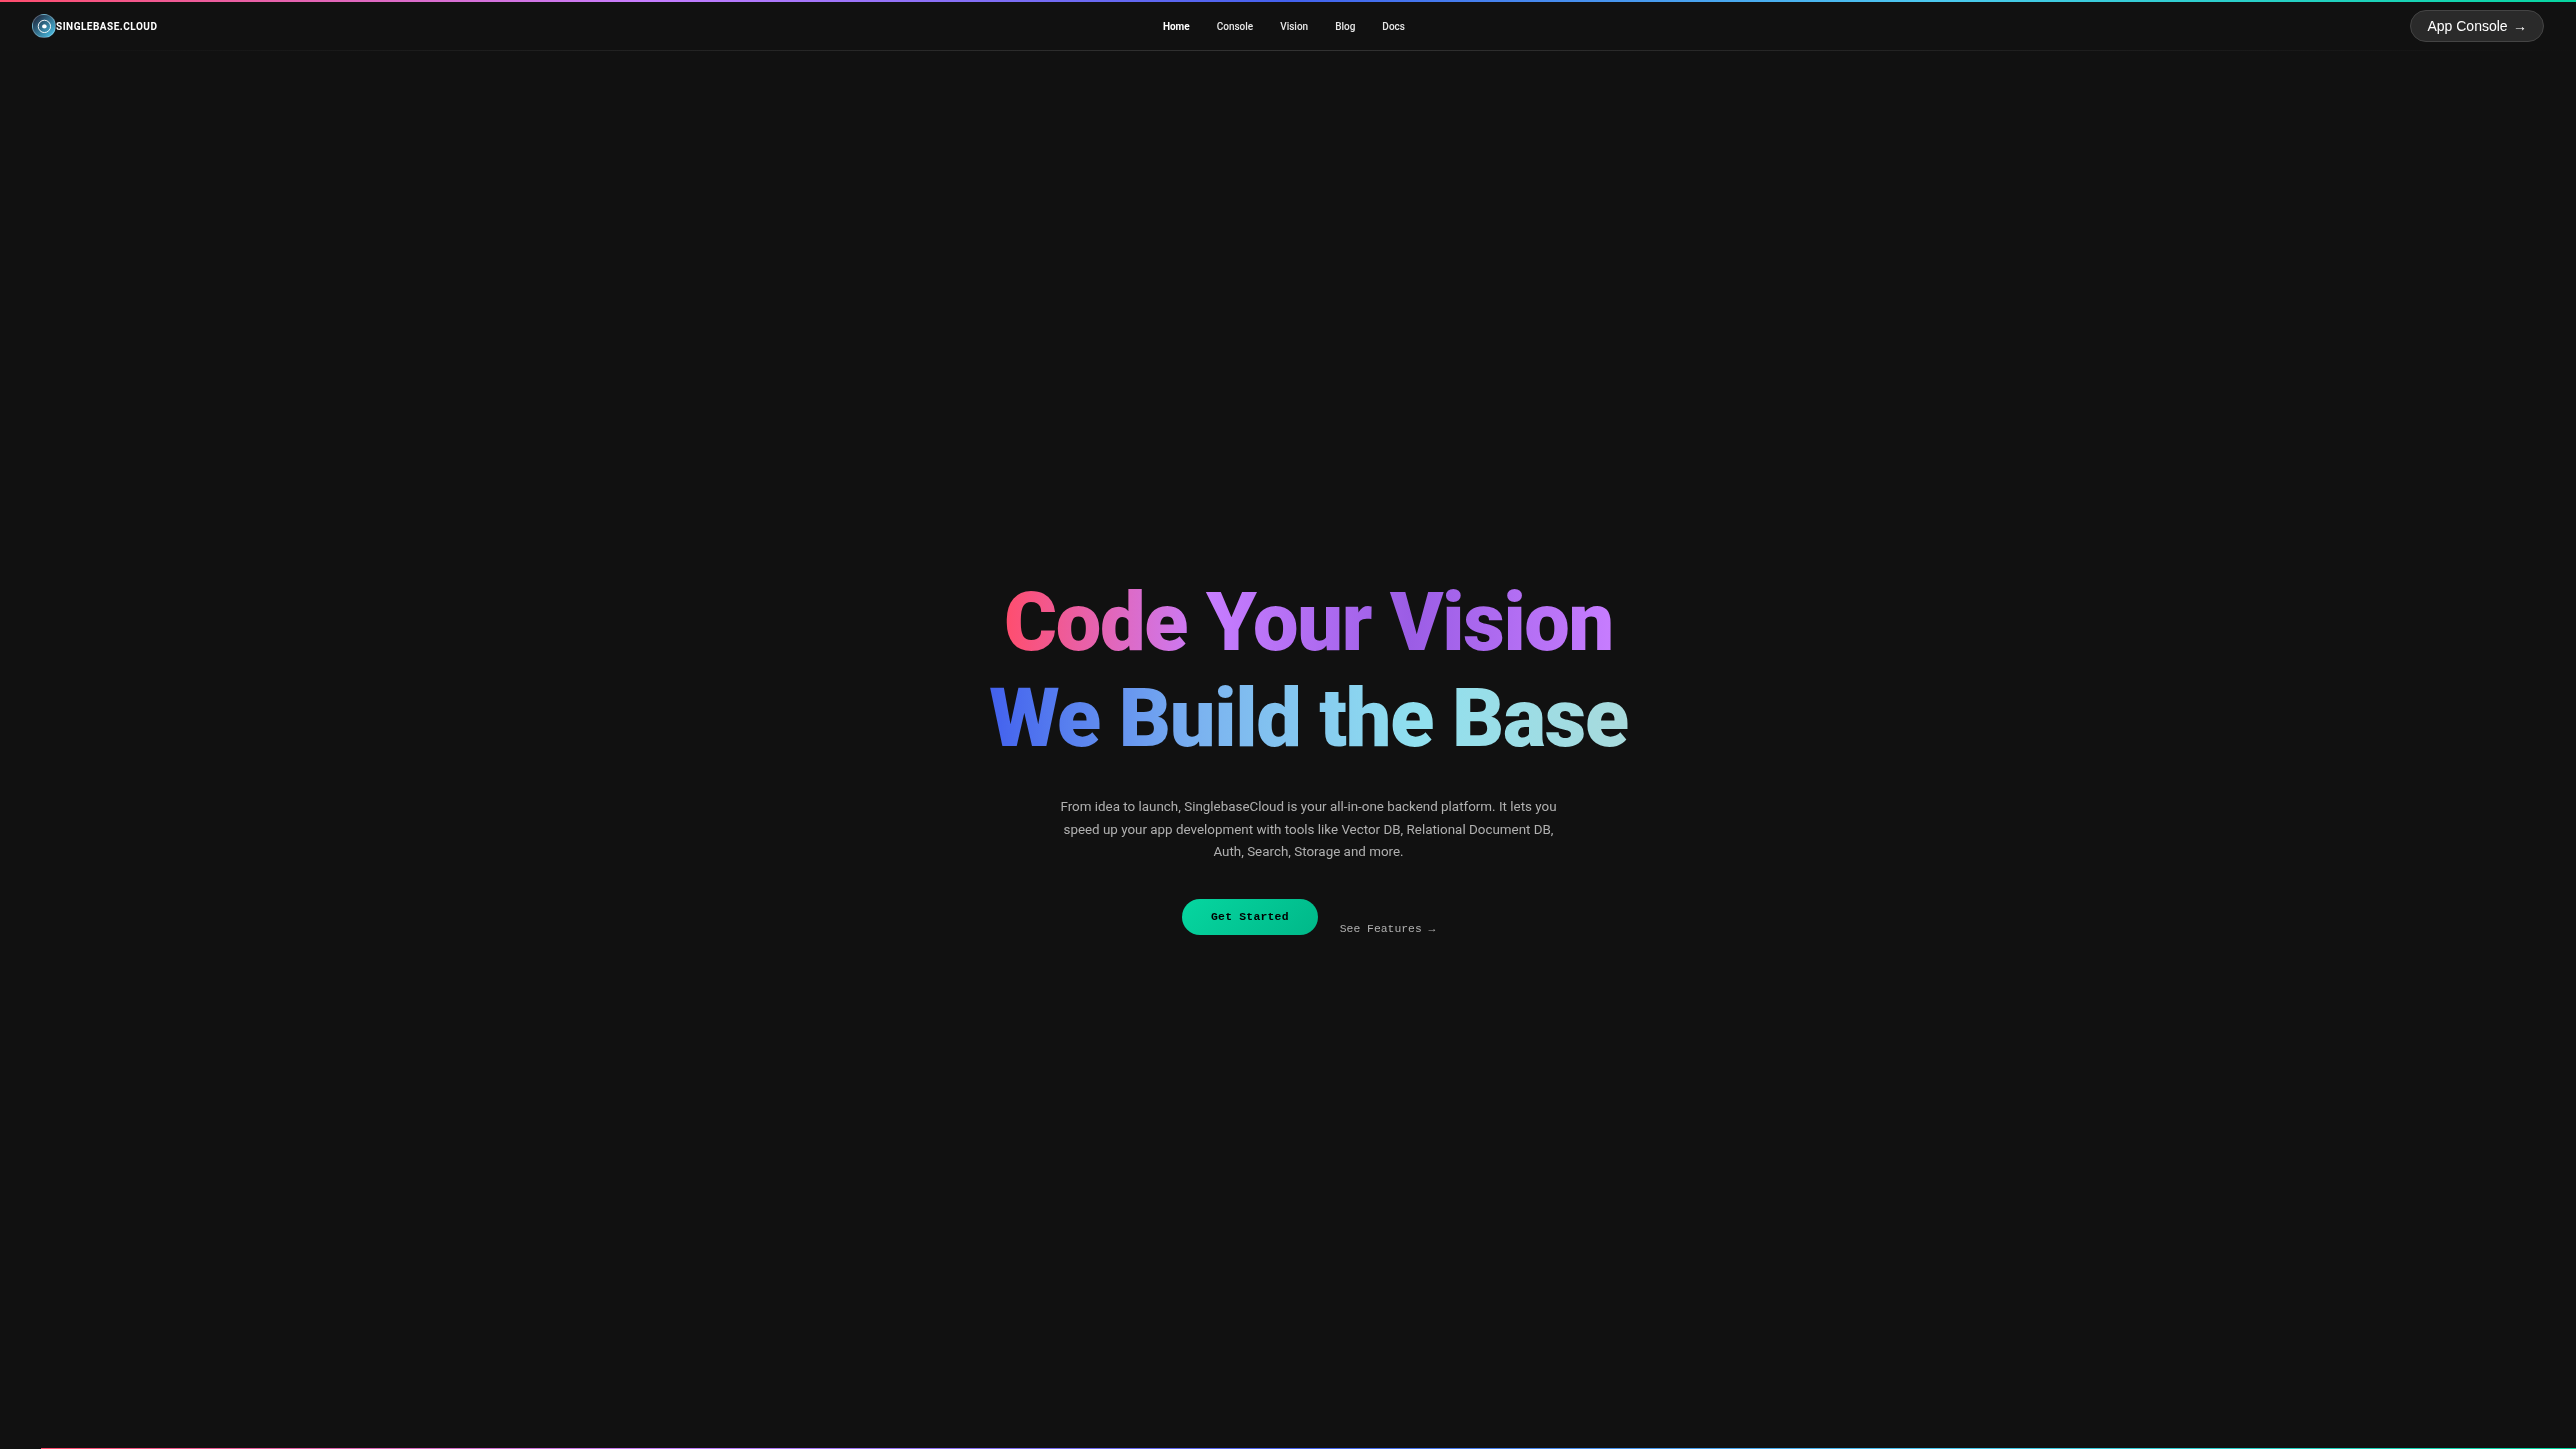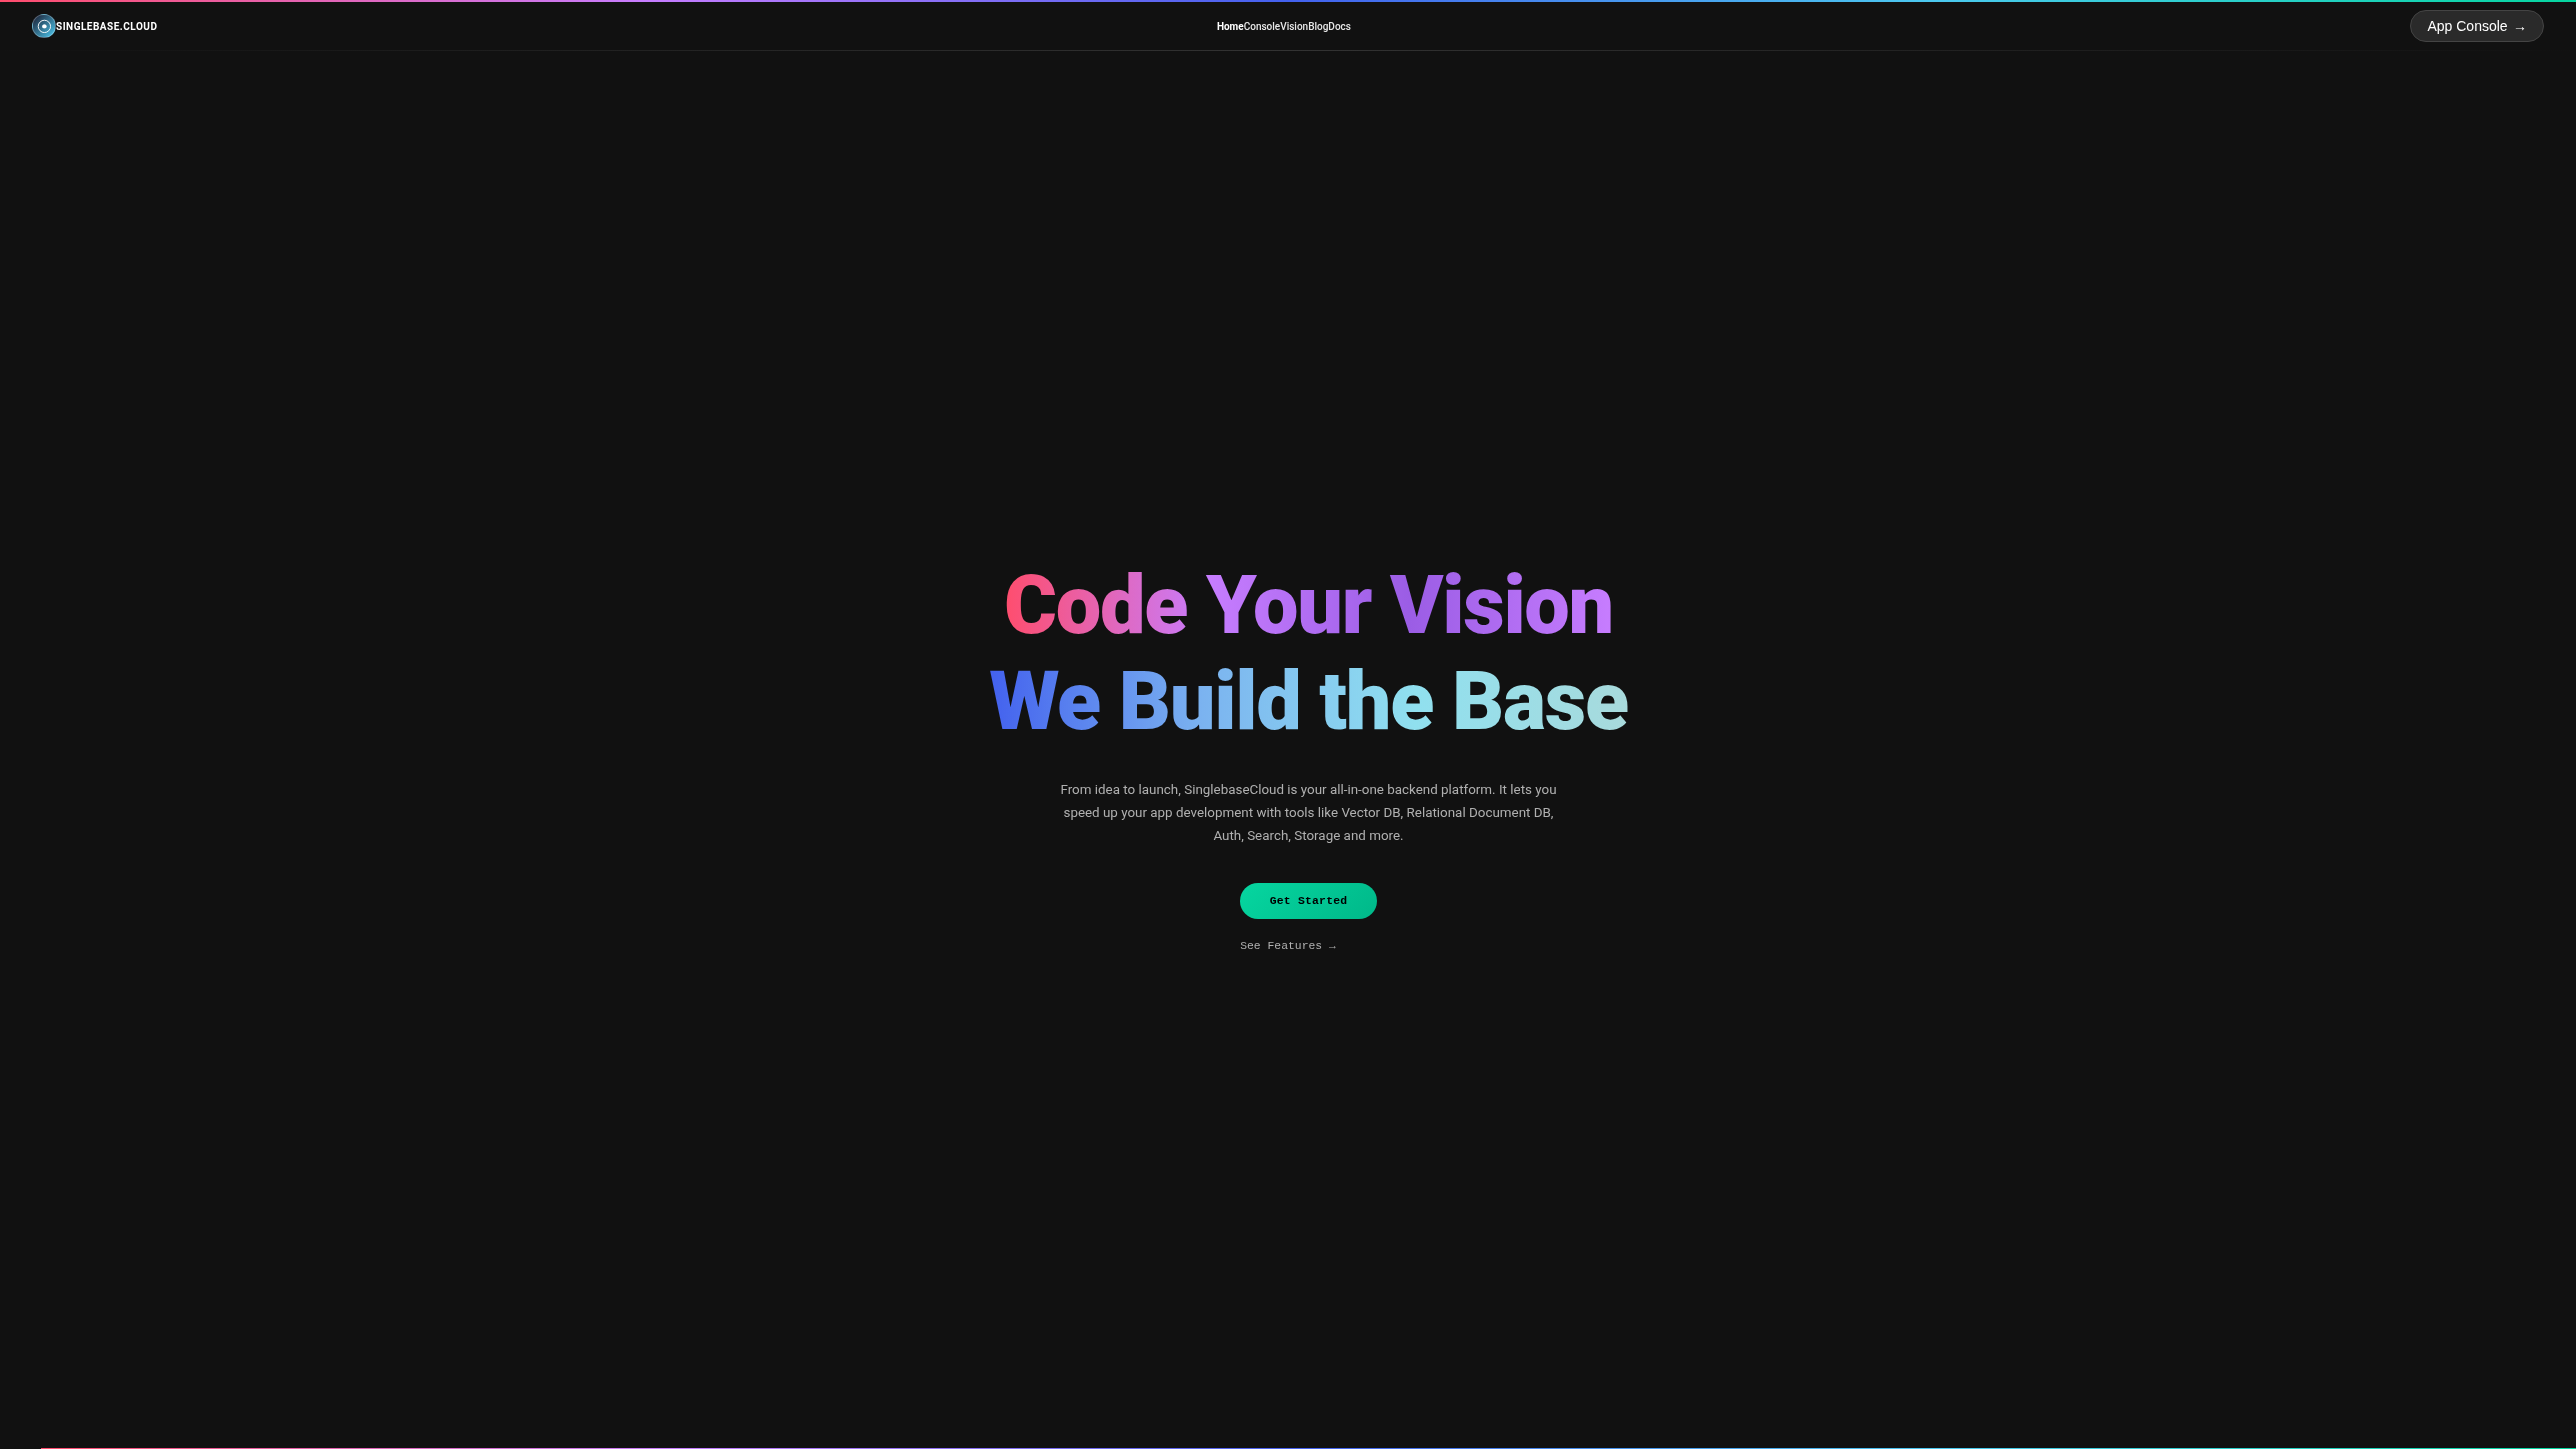--- a/index.html
+++ b/index.html
@@ -70,20 +70,21 @@
     .logo-text {
       font-size: 10px;
       font-weight: 700;
       letter-spacing: 0.05em;
       color: white;
     }
 
     .nav-links {
       display: flex;
       align-items: center;
+      gap: 27px;
       list-style: none;
     }
 
     .nav-links a {
       text-decoration: none;
       color: #ffffff;
       font-size: 10px;
       font-weight: 500;
       opacity: 0.9;
       transition: opacity 0.2s;
@@ -149,23 +150,22 @@
     .hero-description {
       color: #b0b0b0;
       font-size: 13.4px;
       line-height: 1.7;
       max-width: 510px;
       margin-bottom: 35px;
     }
 
     .hero-cta {
       display: flex;
-      align-items: flex-start;
+      align-items: flex-end;
       gap: 21.5px;
-      flex-direction: column;
     }
 
     .get-started-btn {
       background: linear-gradient(135deg, #06d6a0, #00b889);
       color: #000;
       border: none;
       border-radius: 34px;
       padding: 12px 29.5px;
       font-size: 11.4px;
       font-weight: 700;

